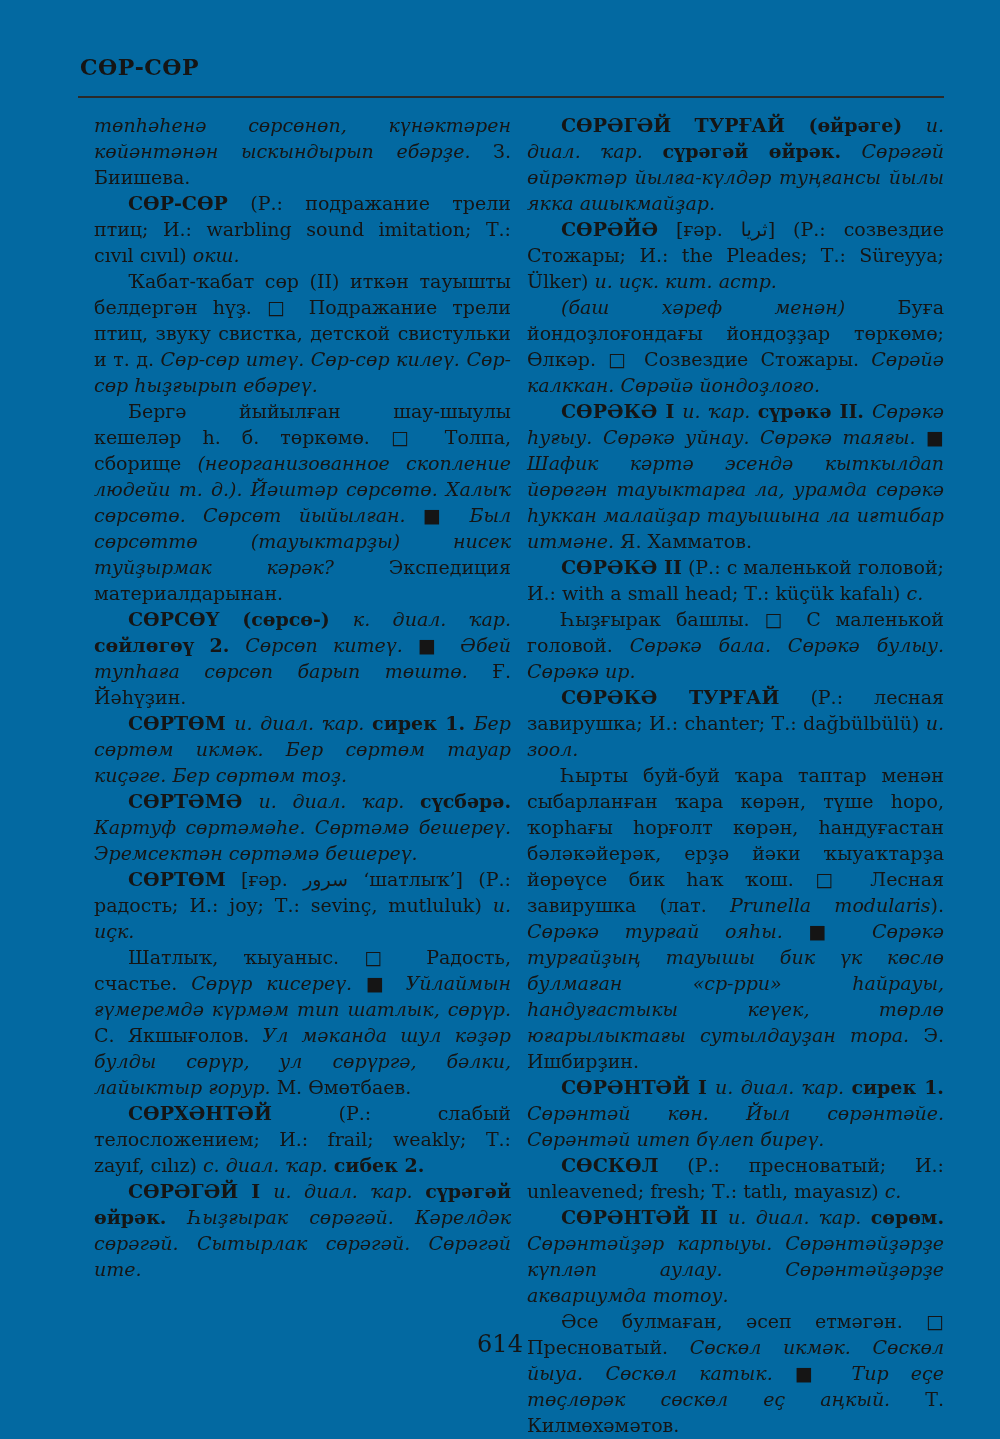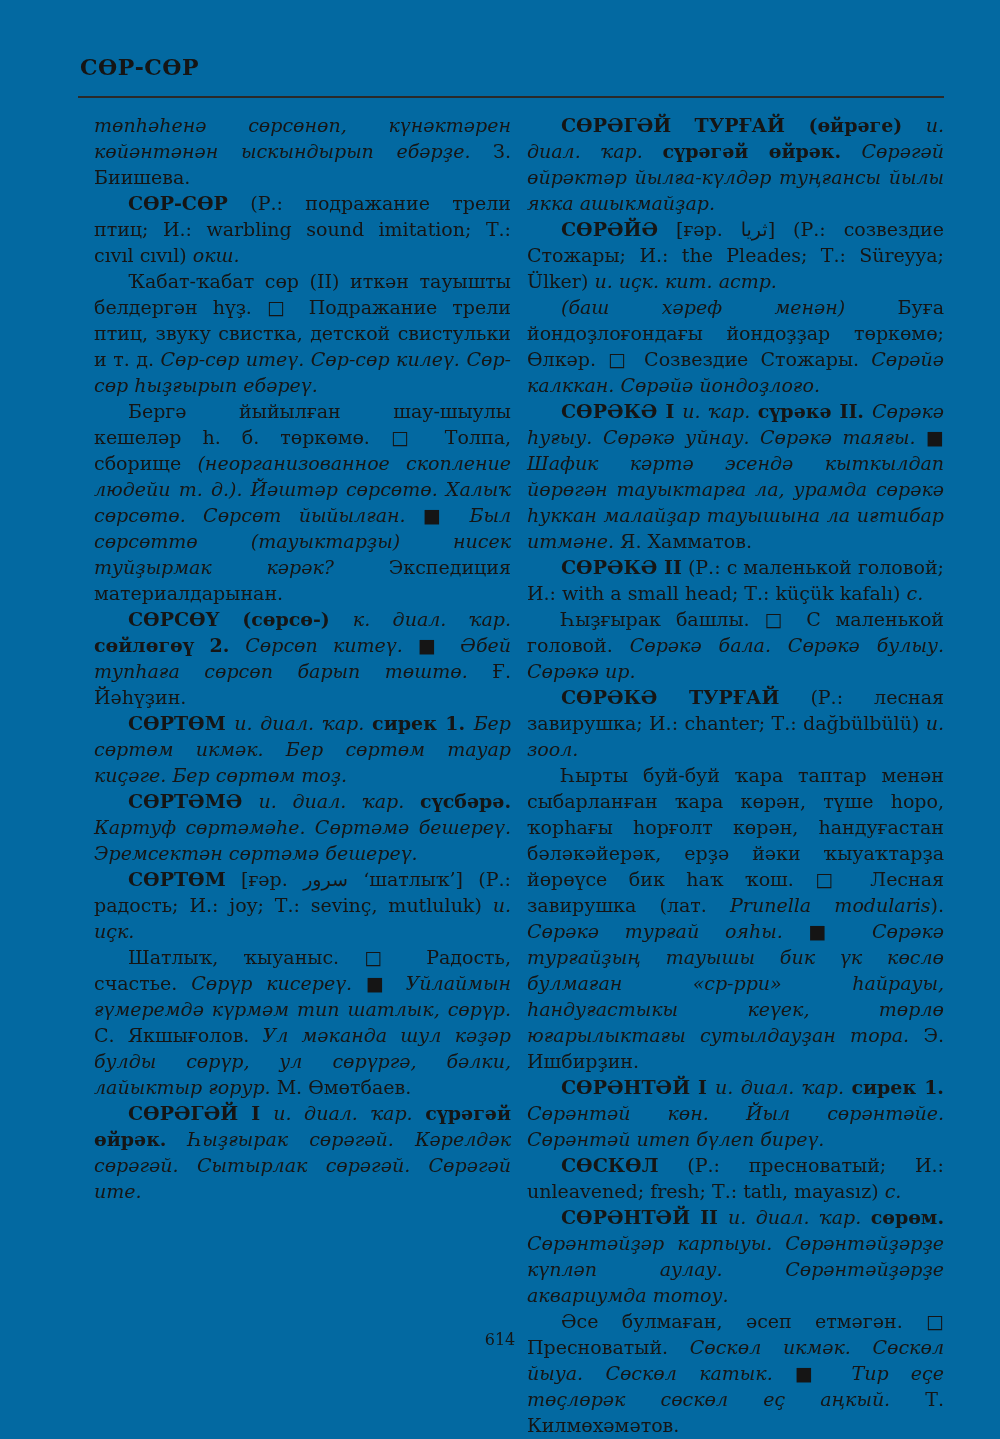--- a/index.html
+++ b/index.html
@@ -52,41 +52,42 @@
   .col p.para.no-indent { text-indent: 0; }
   .seg-b { font-weight: bold; }
   .seg-i { font-style: italic; }
   .seg-r { font-style: normal; font-weight: normal; }
   .page-number {
     position: absolute;
     top: 1330px;
     left: 0;
     width: 100%;
     text-align: center;
-    font-size: 16px;
+    font-size: 24px;
   }
 </style>
 </head>
 <body>
 
 <div class="page">
   <div class="running-head">СӨР-СӨР</div>
   <div class="header-rule"></div>
 
   <div class="columns">
     <div class="col" id="col-left">
         <p class="para no-indent"><span class="seg-i">төпһәһенә сөрсөнөп, күнәктәрен көйәнтәнән ыскындырып ебәрҙе.</span><span class="seg-r"> З. Биишева.</span></p>
         <p class="para"><span class="seg-b">СӨР-СӨР</span><span class="seg-r"> (Р.: подражание трели птиц; И.: warbling sound imitation; Т.: cıvıl cıvıl) </span><span class="seg-i">окш.</span></p>
         <p class="para"><span class="seg-r">Ҡабат-ҡабат сөр (II) иткән тауышты белдергән һүҙ. □ Подражание трели птиц, звуку свистка, детской свистульки и т. д. </span><span class="seg-i">Сөр-сөр итеү. Сөр-сөр килеү. Сөр-сөр һыҙғырып ебәреү.</span></p>
         <p class="para"><span class="seg-r">Бергә йыйылған шау-шыулы кешеләр һ. б. төркөмө. □ Толпа, сборище </span><span class="seg-i">(неорганизованное скопление людейи т. д.). Йәштәр сөрсөтө. Халыҡ сөрсөтө. Сөрсөт йыйылған.</span><span class="seg-r"> ■ </span><span class="seg-i">Был сөрсөттө (тауыктарҙы) нисек туйҙырмак кәрәк?</span><span class="seg-r"> Экспедиция материалдарынан.</span></p>
         <p class="para"><span class="seg-b">СӨРСӨҮ (сөрсө-) </span><span class="seg-i">к. диал. ҡар. </span><span class="seg-b">сөйлөгөү 2. </span><span class="seg-i">Сөрсөп китеү.</span><span class="seg-r"> ■ </span><span class="seg-i">Әбей тупһаға сөрсөп барып төштө.</span><span class="seg-r"> Ғ. Йәһүҙин.</span></p>
         <p class="para"><span class="seg-b">СӨРТӨМ </span><span class="seg-i">и. диал. ҡар. </span><span class="seg-b">сирек 1. </span><span class="seg-i">Бер сөртөм икмәк. Бер сөртөм тауар киҫәге. Бер сөртөм тоҙ.</span></p>
         <p class="para"><span class="seg-b">СӨРТӘМӘ </span><span class="seg-i">и. диал. ҡар. </span><span class="seg-b">сүсбәрә. </span><span class="seg-i">Картуф сөртәмәһе. Сөртәмә бешереү. Эремсектән сөртәмә бешереү.</span></p>
         <p class="para"><span class="seg-b">СӨРТӨМ</span><span class="seg-r"> [ғәр. سرور ‘шатлыҡ’] (Р.: радость; И.: joy; Т.: sevinç, mutluluk) </span><span class="seg-i">и. иҫк.</span></p>
         <p class="para"><span class="seg-r">Шатлыҡ, ҡыуаныс. □ Радость, счастье. </span><span class="seg-i">Сөрүр кисереү.</span><span class="seg-r"> ■ </span><span class="seg-i">Уйлаймын ғүмеремдә күрмәм тип шатлык, сөрүр.</span><span class="seg-r"> С. Якшығолов. </span><span class="seg-i">Ул мәканда шул кәҙәр булды сөрүр, ул сөрүргә, бәлки, лайыктыр ғорур.</span><span class="seg-r"> М. Өмөтбаев.</span></p>
+        <p class="para"><span class="seg-b">СӨРХӘНТӘЙ</span><span class="seg-r"> (Р.: слабый телосложением; И.: frail; weakly; Т.: zayıf, cılız) </span><span class="seg-i">с. диал. ҡар. </span><span class="seg-b">сибек 2.</span></p>
         <p class="para"><span class="seg-b">СӨРӘГӘЙ I </span><span class="seg-i">и. диал. ҡар. </span><span class="seg-b">сүрәгәй өйрәк. </span><span class="seg-i">Һыҙғырак сөрәгәй. Кәрелдәк сөрәгәй. Сытырлак сөрәгәй. Сөрәгәй ите.</span></p>
         <p class="para"></p>
       </div>
     <div class="col" id="col-right">
         <p class="para"><span class="seg-b">СӨРӘГӘЙ ТУРҒАЙ (өйрәге) </span><span class="seg-i">и. диал. ҡар. </span><span class="seg-b">сүрәгәй өйрәк. </span><span class="seg-i">Сөрәгәй өйрәктәр йылға-күлдәр туңғансы йылы якка ашыкмайҙар.</span></p>
         <p class="para"><span class="seg-b">СӨРӘЙӘ</span><span class="seg-r"> [ғәр. ثريا] (Р.: созвездие Стожары; И.: the Pleades; Т.: Süreyya; Ülker) </span><span class="seg-i">и. иҫк. кит. астр.</span></p>
         <p class="para"><span class="seg-i">(баш хәреф менән)</span><span class="seg-r"> Буға йондоҙлоғондағы йондоҙҙар төркөмө; Өлкәр. □ Созвездие Стожары. </span><span class="seg-i">Сөрәйә калккан. Сөрәйә йондоҙлоғо.</span></p>
         <p class="para"><span class="seg-b">СӨРӘКӘ I </span><span class="seg-i">и. ҡар. </span><span class="seg-b">сүрәкә II. </span><span class="seg-i">Сөрәкә һуғыу. Сөрәкә уйнау. Сөрәкә таяғы.</span><span class="seg-r"> ■ </span><span class="seg-i">Шафик кәртә эсендә кыткылдап йөрөгән тауыктарға ла, урамда сөрәкә һуккан малайҙар тауышына ла иғтибар итмәне.</span><span class="seg-r"> Я. Хамматов.</span></p>
         <p class="para"><span class="seg-b">СӨРӘКӘ II</span><span class="seg-r"> (Р.: с маленькой головой; И.: with a small head; Т.: küçük kafalı) </span><span class="seg-i">с.</span></p>
         <p class="para"><span class="seg-r">Һыҙғырак башлы. □ С маленькой головой. </span><span class="seg-i">Сөрәкә бала. Сөрәкә булыу. Сөрәкә ир.</span></p>

